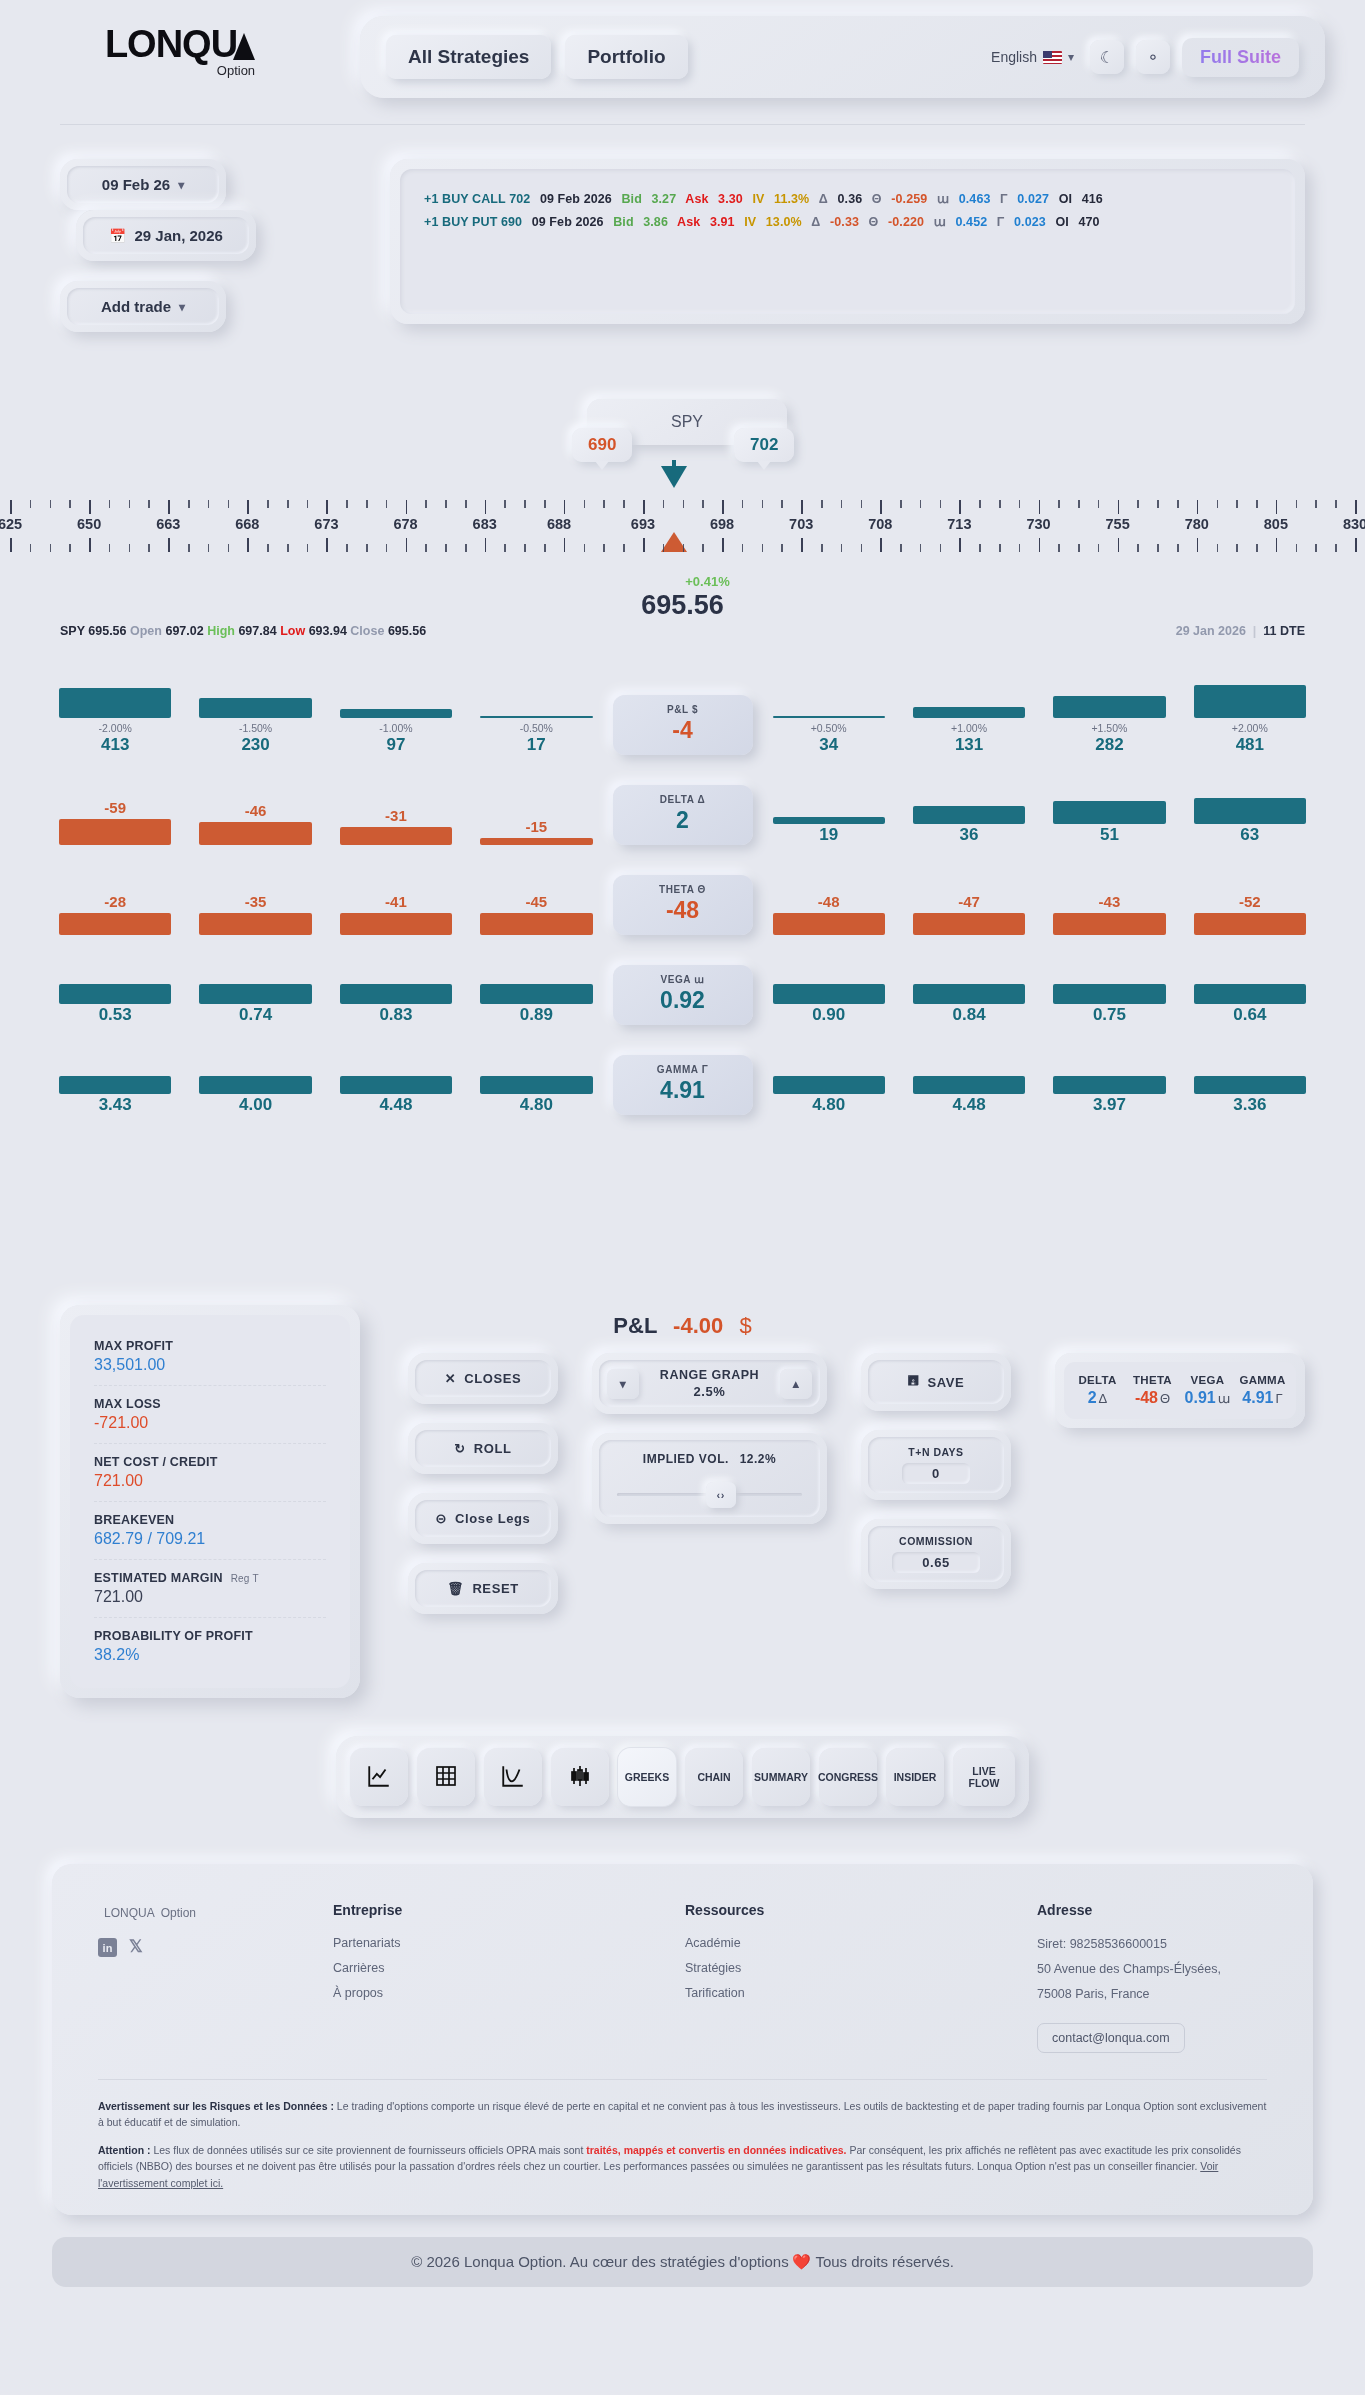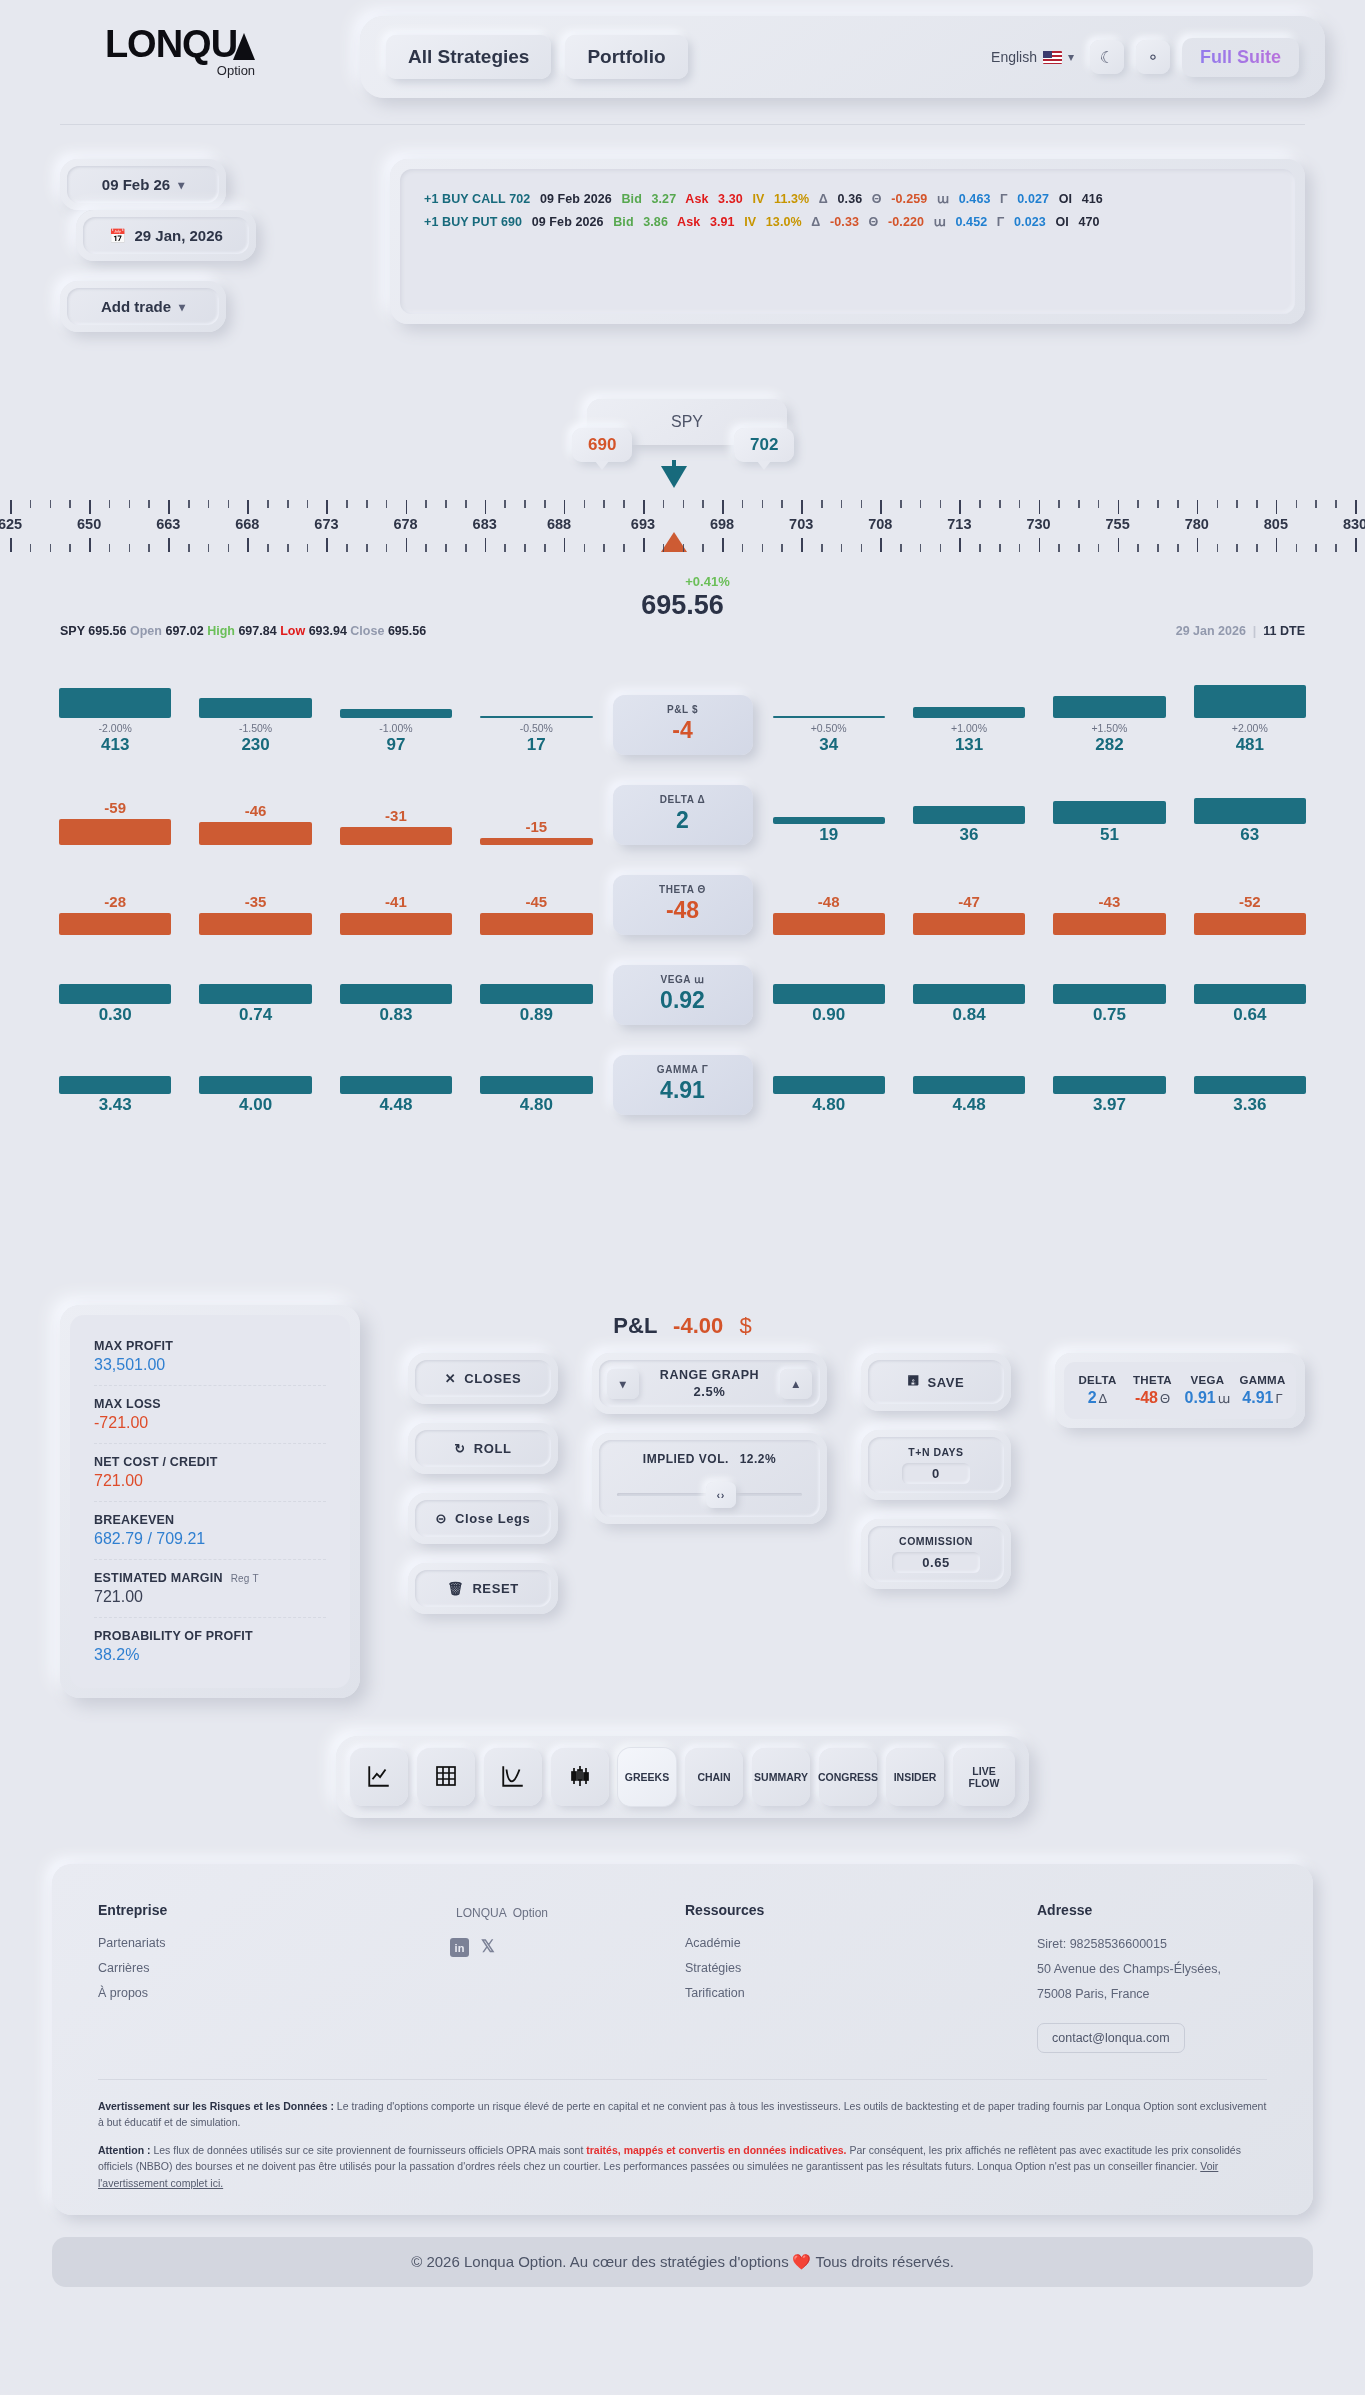--- a/index.html
+++ b/index.html
@@ -616,21 +616,21 @@
           <div class="bar" style="height: 22px; background: rgb(205, 91, 51);"></div>
         </div>
         <div class="gcell">
           <div class="val-orange">-52</div>
           <div class="bar" style="height: 22px; background: rgb(205, 91, 51);"></div>
         </div>
       </div>
       <div class="grid-row">
         <div class="gcell">
           <div class="bar" style="height: 20px; background: rgb(29, 111, 129);"></div>
-          <div class="val-teal">0.30</div>
+          <div class="val-teal">0.53</div>
         </div>
         <div class="gcell">
           <div class="bar" style="height: 20px; background: rgb(29, 111, 129);"></div>
           <div class="val-teal">0.74</div>
         </div>
         <div class="gcell">
           <div class="bar" style="height: 20px; background: rgb(29, 111, 129);"></div>
           <div class="val-teal">0.83</div>
         </div>
         <div class="gcell">
@@ -879,32 +879,32 @@
         </div>
         <div class="tab wide">
           <span style="white-space: pre-line;">LIVE
 FLOW</span>
         </div>
       </div>
   </div>
 
   <div class="footer">
     <div class="fcols">
+      <div class="fcol brandcol">
+        <div class="fbrand"><span>LONQUA</span><span>Option</span></div>
+        <div class="fsocial">
+          <div class="sicon">in</div>
+          <div class="xicon">𝕏</div>
+        </div>
+      </div>
       <div class="fcol">
         <div class="fhead">Entreprise</div>
         <div class="flink">Partenariats</div>
         <div class="flink">Carrières</div>
         <div class="flink">À propos</div>
-      </div>
-      <div class="fcol brandcol">
-        <div class="fbrand"><span>LONQUA</span><span>Option</span></div>
-        <div class="fsocial">
-          <div class="sicon">in</div>
-          <div class="xicon">𝕏</div>
-        </div>
       </div>
       <div class="fcol">
         <div class="fhead">Ressources</div>
         <div class="flink">Académie</div>
         <div class="flink">Stratégies</div>
         <div class="flink">Tarification</div>
       </div>
       <div class="fcol addrcol">
         <div class="fhead">Adresse</div>
         <div class="faddr">Siret: 98258536600015</div>

